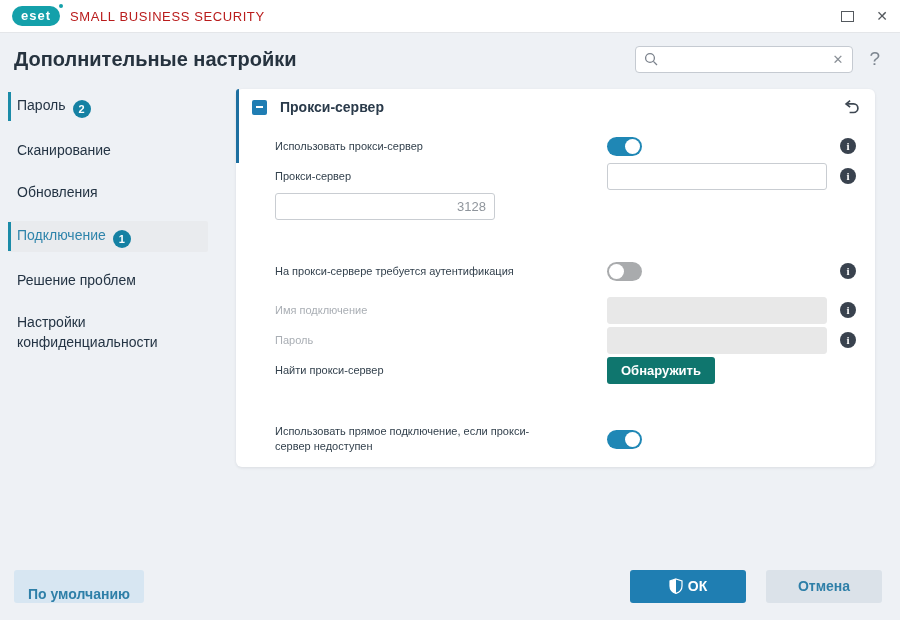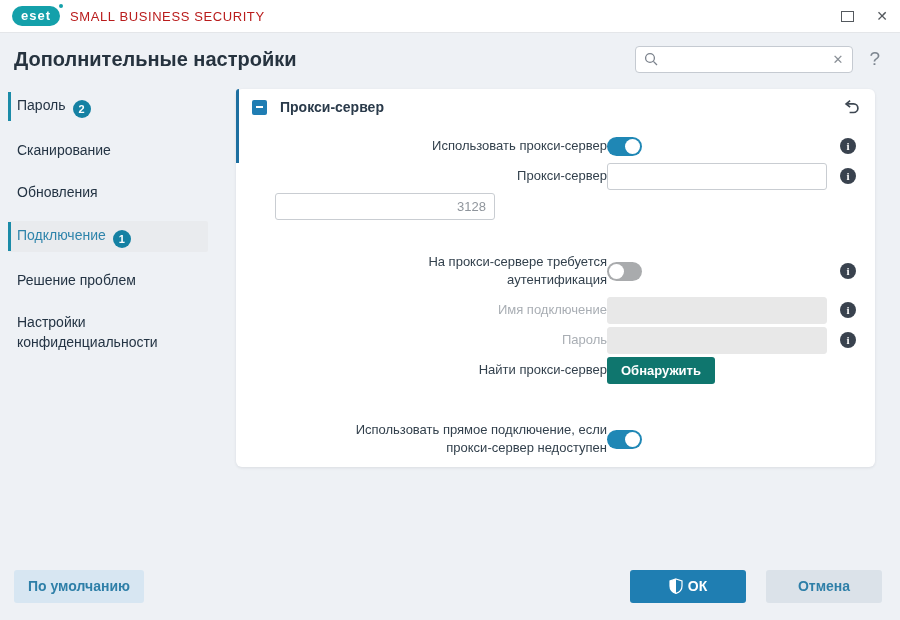--- a/index.html
+++ b/index.html
@@ -50,21 +50,21 @@
            background:#1d6fa0; border-top-left-radius:3px; }
   .section-head { height:36px; display:flex; align-items:center; padding:0 14px 0 16px; }
   .collapse-btn { width:15px; height:15px; background:#1f7db3; border-radius:2px; cursor:pointer;
                   display:flex; align-items:center; justify-content:center; }
   .collapse-btn i { display:block; width:7px; height:2px; background:#fff; }
   .section-title { margin-left:13px; font-size:14px; font-weight:600; color:#2a3a4a; }
   .undo-btn { margin-left:auto; cursor:pointer; display:flex; }
 
   .panel-rows { padding-top:6px; }
   .row { display:flex; align-items:center; padding:0 6px 0 39px; min-height:30px; }
-  .row .label { flex:1; font-size:13px; color:#33414d; line-height:1.35;text-align:right; }
+  .row .label { flex:1; font-size:11px; color:#33414d; line-height:1.35; }
   .row .label span { display:inline-block; max-width:262px; }
   .row .label.dim { color:#a9aeb4; }
   .row .ctrl { width:220px; display:flex; align-items:center; }
   .row .info { width:42px; display:flex; justify-content:center; }
   .row-auth { margin-top:30px; min-height:40px; }
   .row-user { margin-top:4px; }
   .row-direct { margin-top:34px; min-height:40px; }
 
   .toggle { position:relative; width:35px; height:19px; border-radius:10px; cursor:pointer; flex-shrink:0; }
   .toggle .knob { position:absolute; top:2px; width:15px; height:15px; border-radius:50%; background:#fff; }
@@ -81,21 +81,21 @@
             display:flex; align-items:center; justify-content:center; cursor:pointer; }
 
   .btn-detect { height:27px; padding:0 14px; background:#0f766e; color:#fff; border:none;
                 border-radius:3px; font-size:13px; font-weight:600; cursor:pointer; font-family:inherit; }
 
   
   .footer { position:absolute; left:0; right:0; bottom:0; height:56px; display:flex;
             align-items:center; padding:0 18px 12px 14px; }
   .btn { height:33px; border:none; border-radius:3px; font-size:14px; font-weight:600;
          cursor:pointer; font-family:inherit; }
-  .btn-default { min-width:120px; padding:8px 14px; background:#d7e6f2; color:#2e7fa8; }
+  .btn-default { min-width:120px; padding:16px 14px; background:#d7e6f2; color:#2e7fa8; }
   .btn-ok { min-width:116px; margin-left:auto; background:#1f7eb2; color:#fff;
             display:flex; align-items:center; justify-content:center; gap:5px; }
   .btn-cancel { min-width:116px; margin-left:20px; background:#dbe2e9; color:#2e7fa8; }
 </style>
 </head>
 <body>
 
 <div class="window">
 
   <div class="titlebar">

